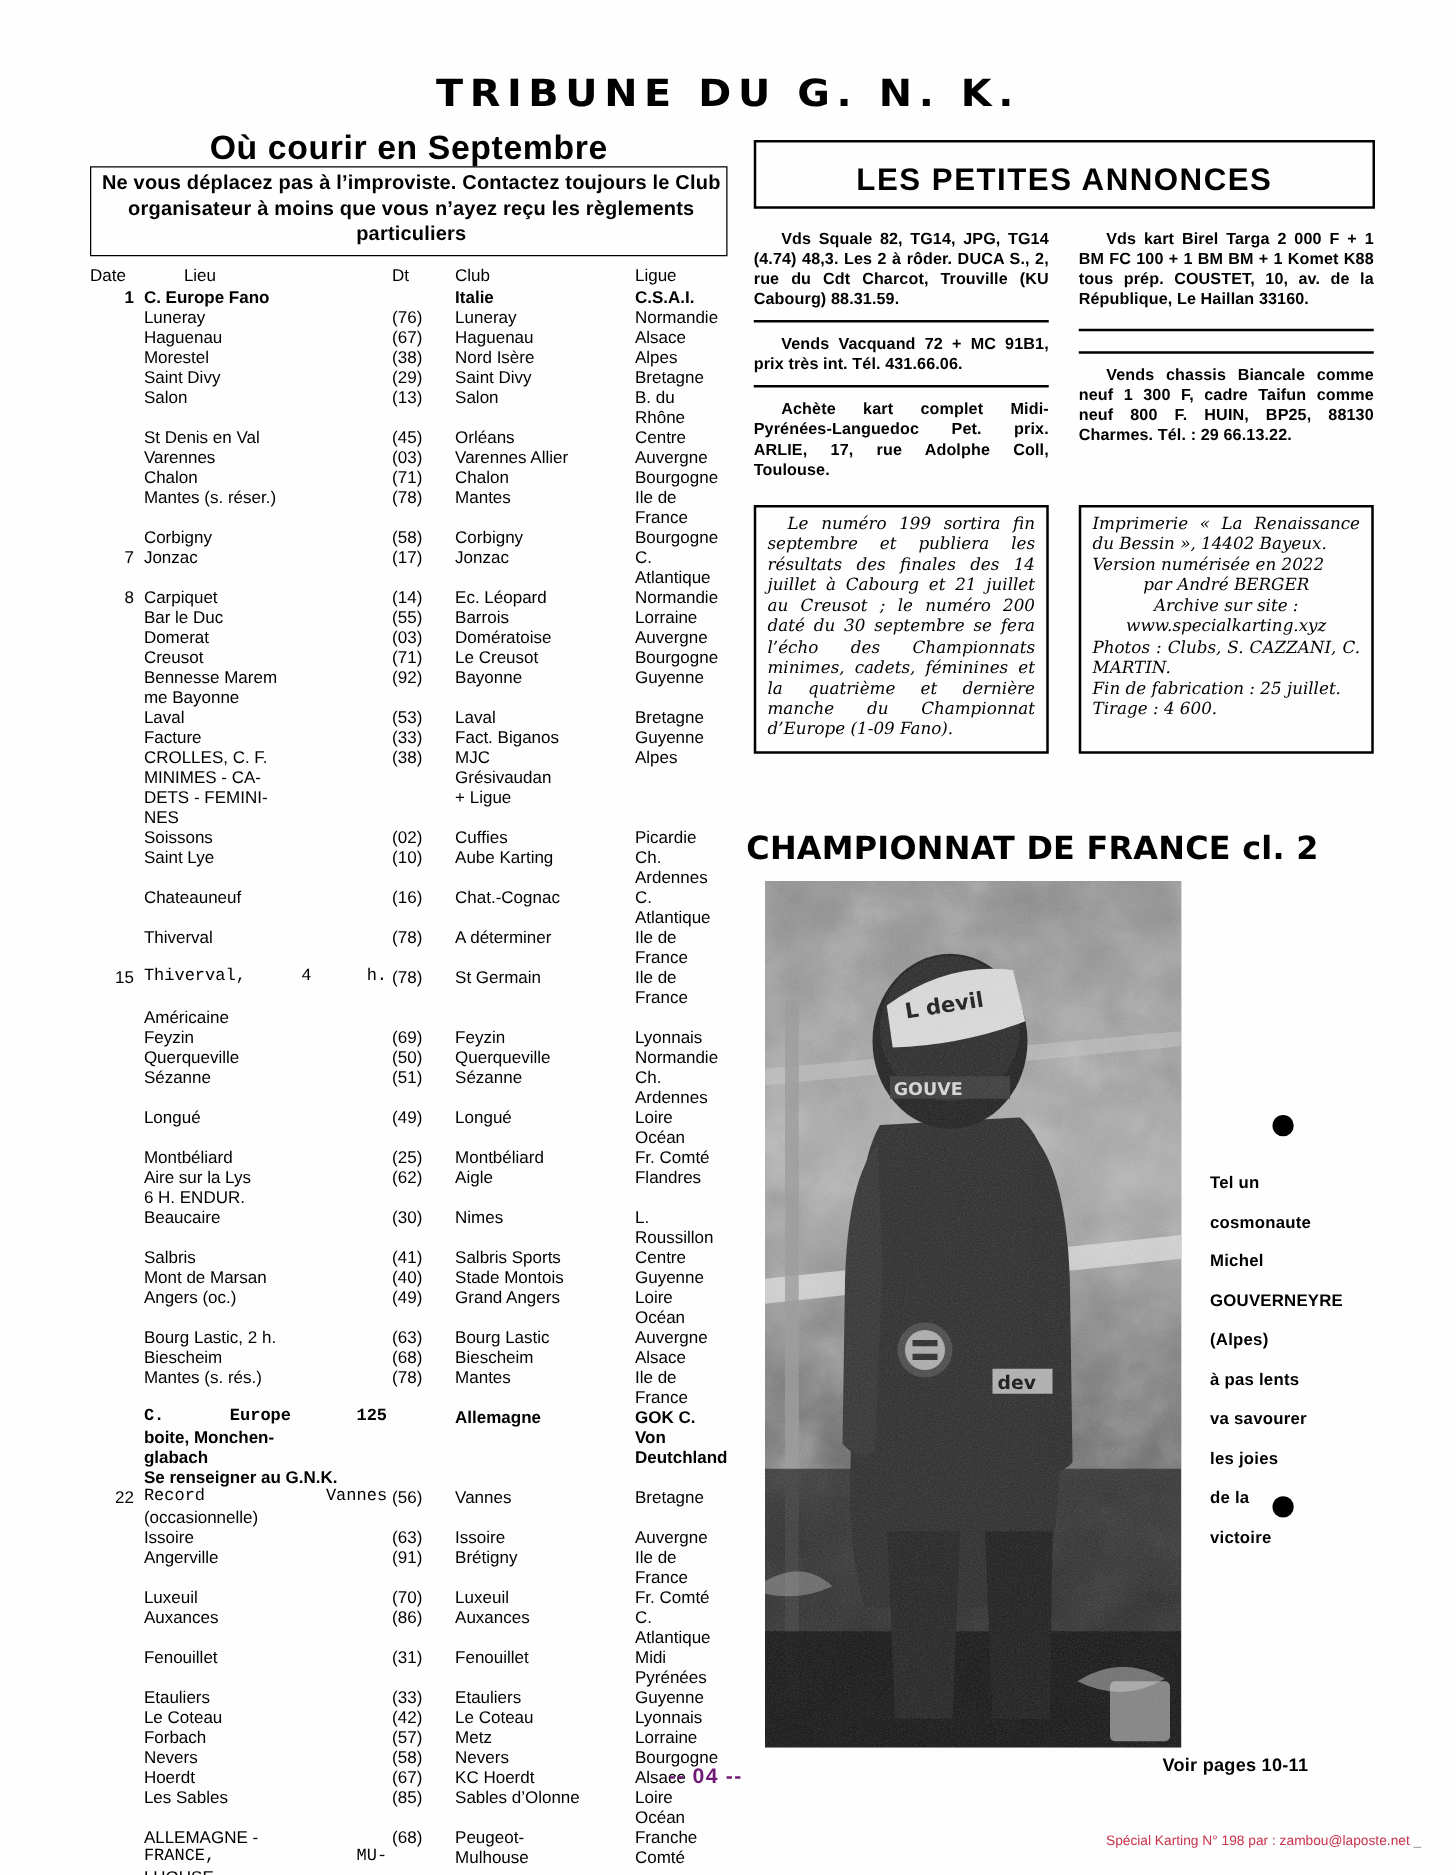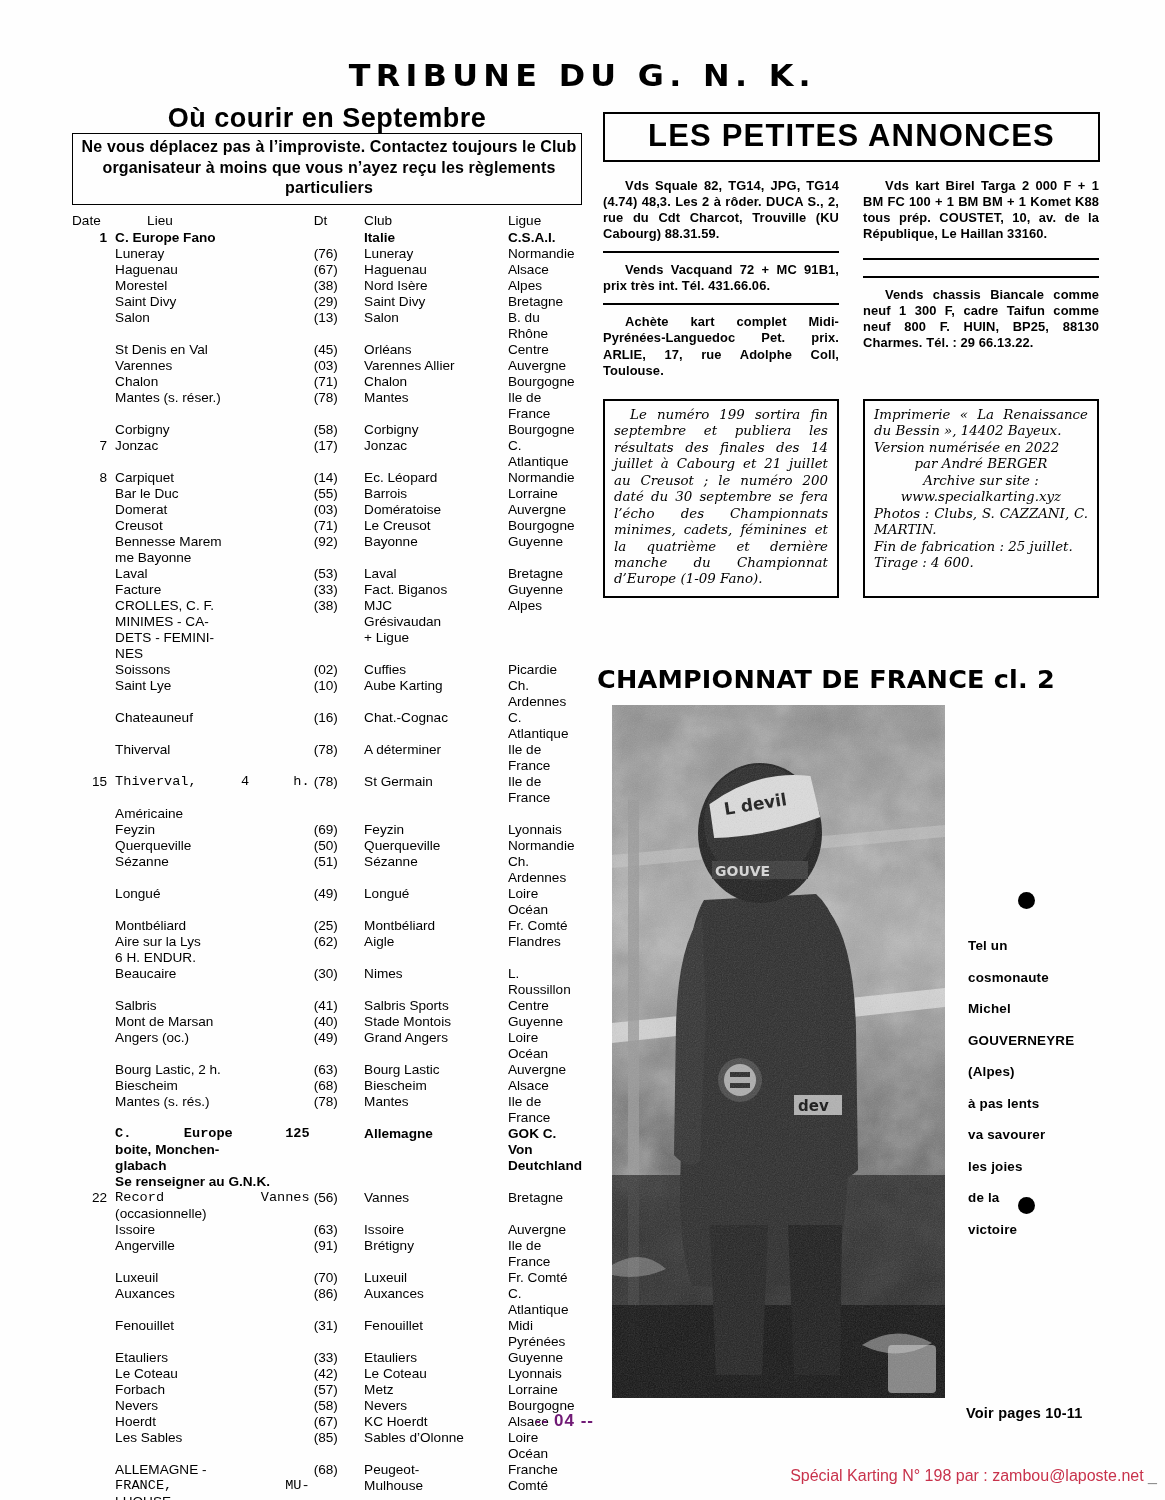--- a/index.html
+++ b/index.html
@@ -50,21 +50,21 @@
   .ind2{padding-left:18px;}
   .just{display:flex;justify-content:space-between;font-family:Liberation Mono, monospace;}
   .just span:last-child{margin-right:4px;}
 
   
   .col-right{position:absolute;left:603px;top:112px;width:497px;}
   .pa-box{
     border:2px solid #000;padding:4px 0 6px 0;text-align:center;
   }
   .pa-box .pa-ttl{
-    font-size:31px;font-weight:bold;letter-spacing:1.2px;
+    font-size:25px;font-weight:bold;letter-spacing:1.2px;margin-top:12px;
   }
   .ads{display:flex;gap:24px;margin-top:16px;}
   .ads-col{width:236px;}
   .ad{
     font-size:12.9px;font-weight:bold;line-height:1.245;
     text-align:justify;text-justify:inter-word;
     hyphens:none;letter-spacing:.1px;
   }
   .ad::first-line{}
   .ad p{margin:0;text-indent:22px;}
@@ -105,31 +105,31 @@
     font-size:13.4px;font-weight:bold;line-height:2.35;letter-spacing:.2px;
   }
   .dot{
     position:absolute;width:17px;height:17px;border-radius:50%;background:#000;
   }
   .dot-top{left:1018px;top:892px;}
   .dot-bot{left:1018px;top:1197px;}
 
   .voir{
     position:absolute;left:930px;top:1405px;
-    font-size:14.5px;font-weight:bold;letter-spacing:.2px;white-space:nowrap;margin-left:36px;
+    font-size:14.5px;font-weight:bold;letter-spacing:.2px;white-space:nowrap;
   }
 
   
   .pgnum{
     position:absolute;left:535px;top:1411px;
     font-size:17px;font-weight:bold;color:#701a75;letter-spacing:1px;text-align:center;
   }
   .credit{
-    position:absolute;right:8px;top:1467px;
-    font-size:16px;color:#c8324b;white-space:nowrap;
+    position:absolute;right:28px;top:1467px;
+    font-size:11px;color:#c8324b;white-space:nowrap;
   }
   .credit .tail{color:#8a8a8a;}
 </style>
 </head>
 <body>
 
 <div class="page">
 
   <div class="masthead">
     <div class="ttl">TRIBUNE DU G. N. K.</div>

